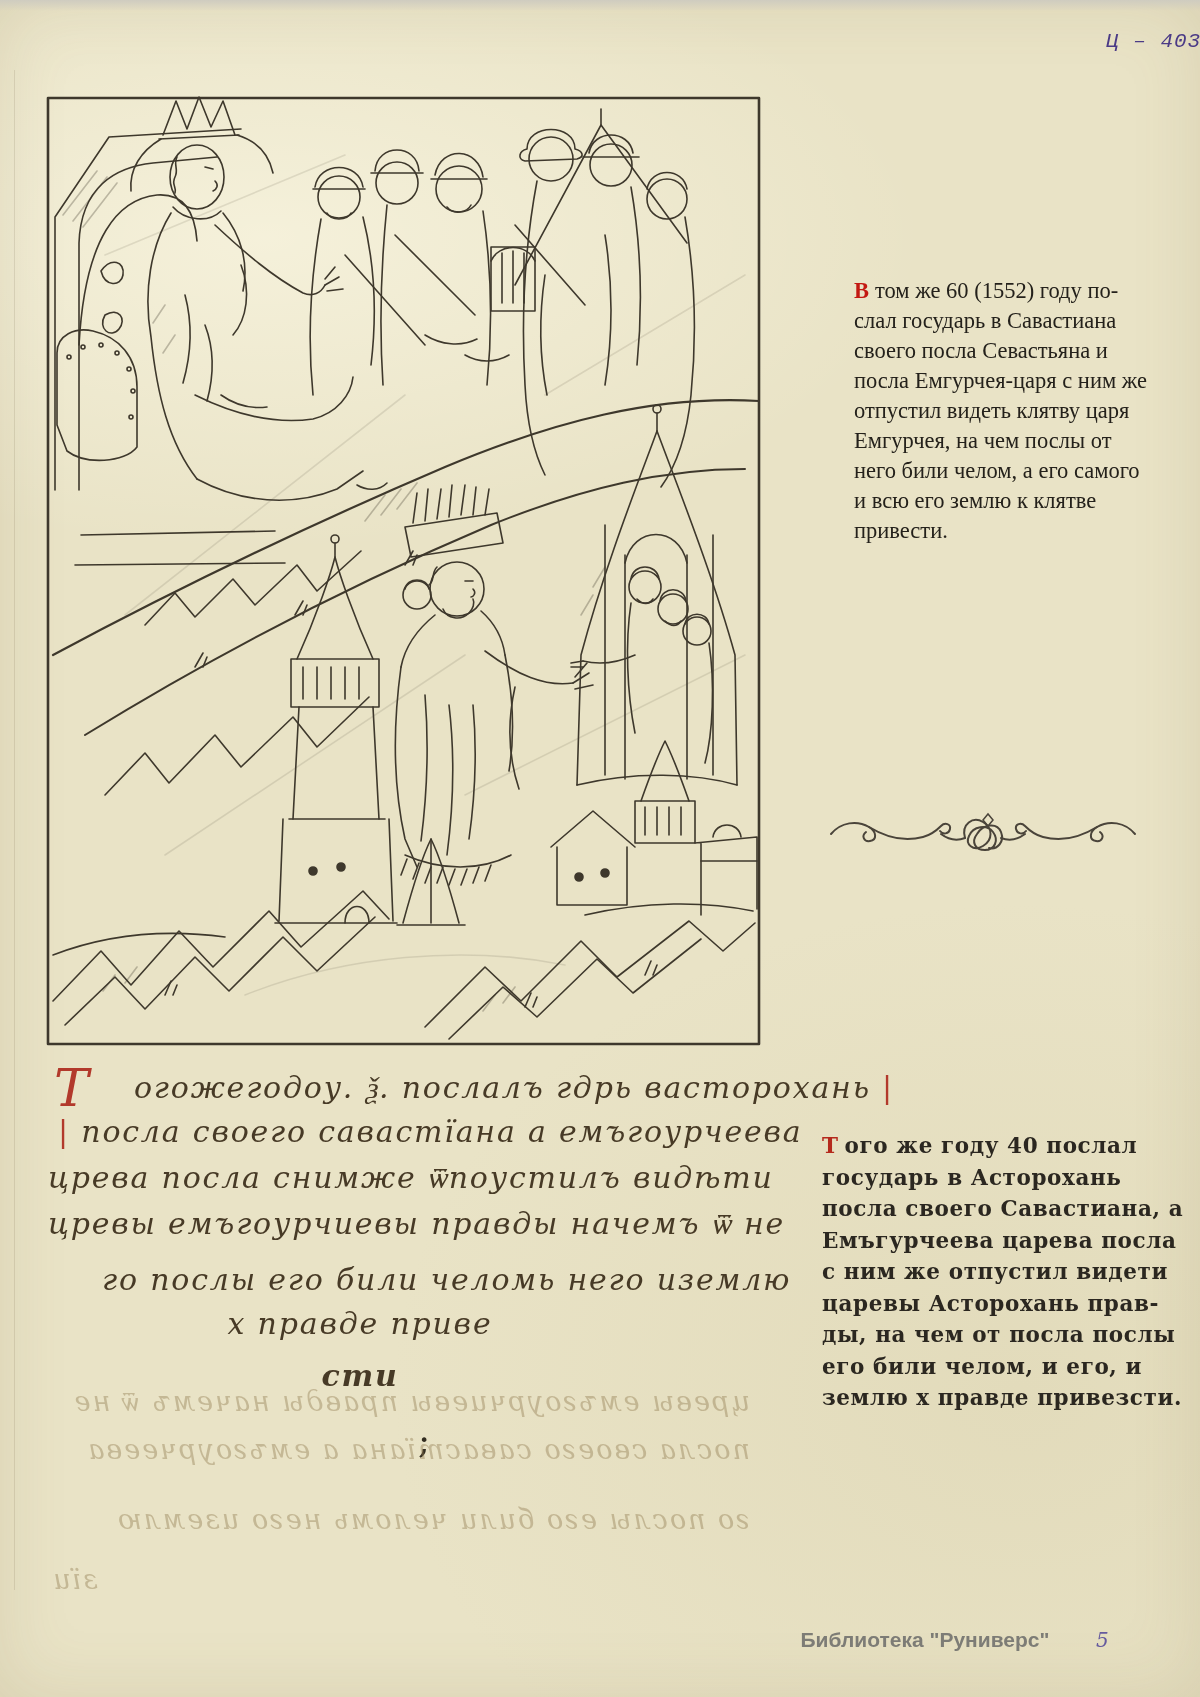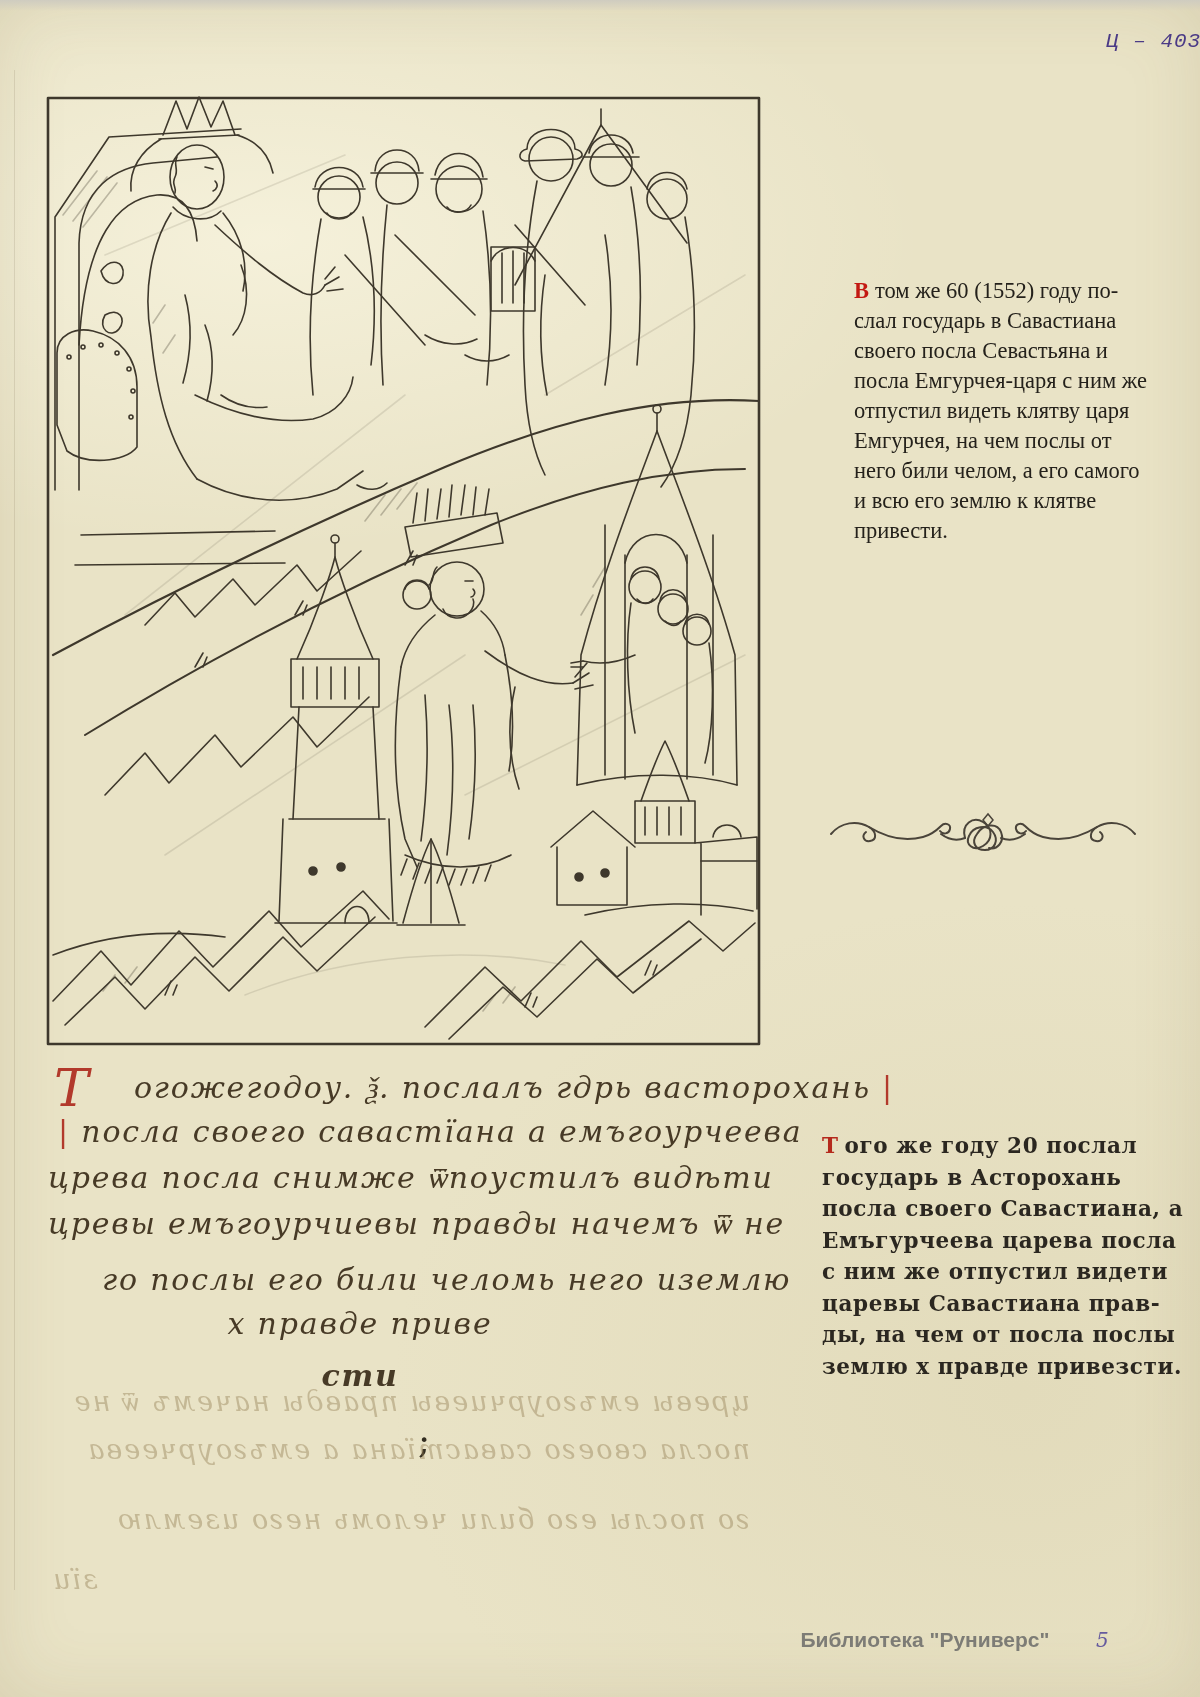--- a/index.html
+++ b/index.html
@@ -280,27 +280,28 @@
           <path d="M114,24 C122,30 130,31 138,28"></path>
         </g>
         <use href="#fl-left" transform="translate(312,0) scale(-1,1)"></use>
         <path d="M138,28 C134,14 146,6 156,12 C166,18 166,30 156,36 C146,42 138,34 142,26 C146,16 160,14 166,22 C172,30 168,40 158,40 C148,40 144,32 150,24 C156,14 170,12 174,22 C178,32 170,40 162,38"></path>
         <path d="M156,10 l5,-6 5,6 -5,6 z" stroke-width="1.5"></path>
       </g>
     </svg>
   </div>
 
   <div class="stylized-text">
-    <div class="t-line"><span class="drop-cap-red">Т</span><span>ого же году 20 послал</span></div>
+    <div class="t-line"><span class="drop-cap-red">Т</span><span>ого же году 40 послал</span></div>
     <div class="t-line">государь в Асторохань</div>
     <div class="t-line">посла своего Савастиана, а</div>
     <div class="t-line">Емъгурчеева царева посла</div>
     <div class="t-line">с ним же отпустил видети</div>
-    <div class="t-line">царевы Савастиана прав-</div>
+    <div class="t-line">царевы Асторохань прав-</div>
     <div class="t-line">ды, на чем от посла послы</div>
+    <div class="t-line">его били челом, и его, и</div>
     <div class="t-line">землю х правде привезсти.</div>
   </div>
 
   <div class="ms-initial">Т</div>
   <div class="ms" style="left:88px;top:1070px;margin-left:46px;"><span>огожегодоу. ѯ. послалъ гдрь васторохань</span> <span class="red-mark">|</span></div>
   <div class="ms" style="left:58px;top:1114px;"><span class="red-mark">|</span> <span>посла своего савастїана а емъгоурчеева</span></div>
   <div class="ms" style="left:48px;top:1160px;text-align:right;">црева посла снимже ѿпоустилъ видѣти</div>
   <div class="ms" style="left:48px;top:1206px;">цревы емъгоурчиевы правды начемъ ѿ не</div>
   <div class="ms" style="left:102px;top:1262px;">го послы его били челомь него иземлю</div>
   <div class="ms ms-centered" style="left:120px;top:1306px;width:480px;">х правде приве</div>

